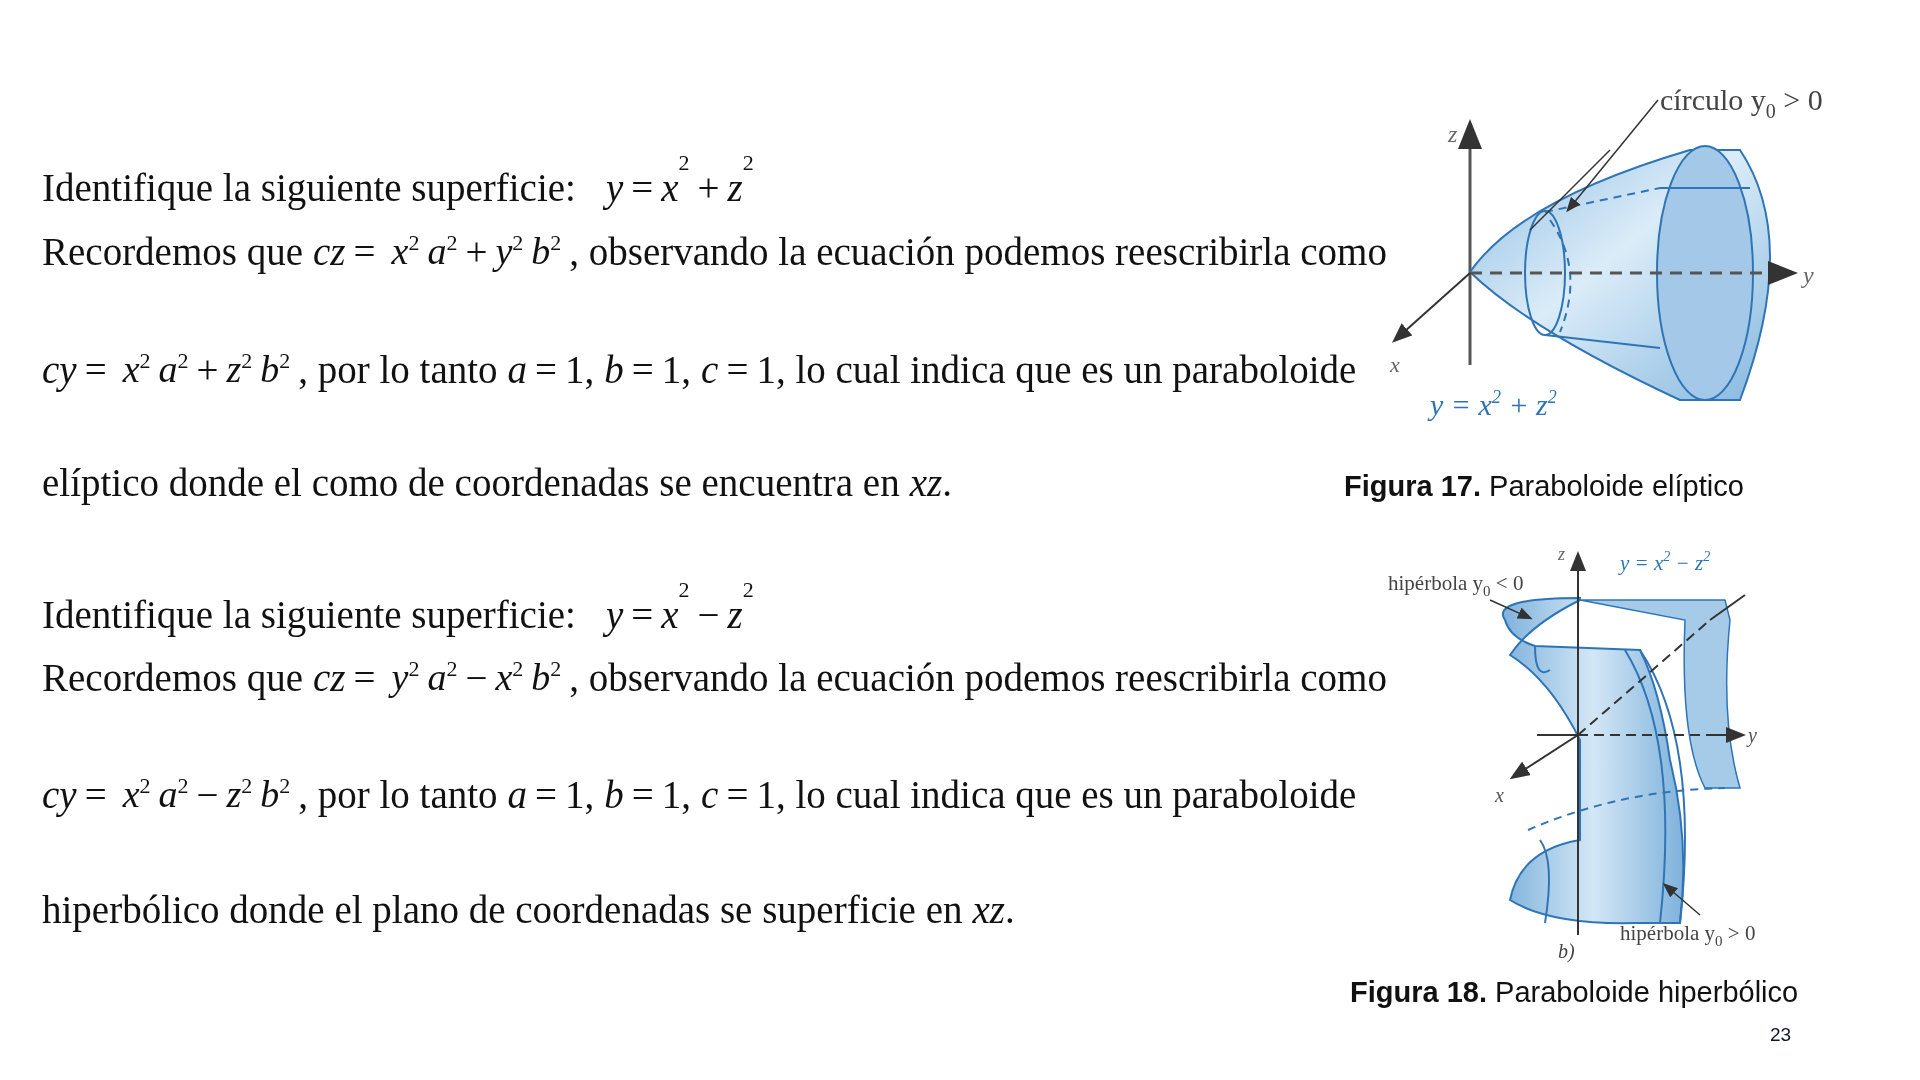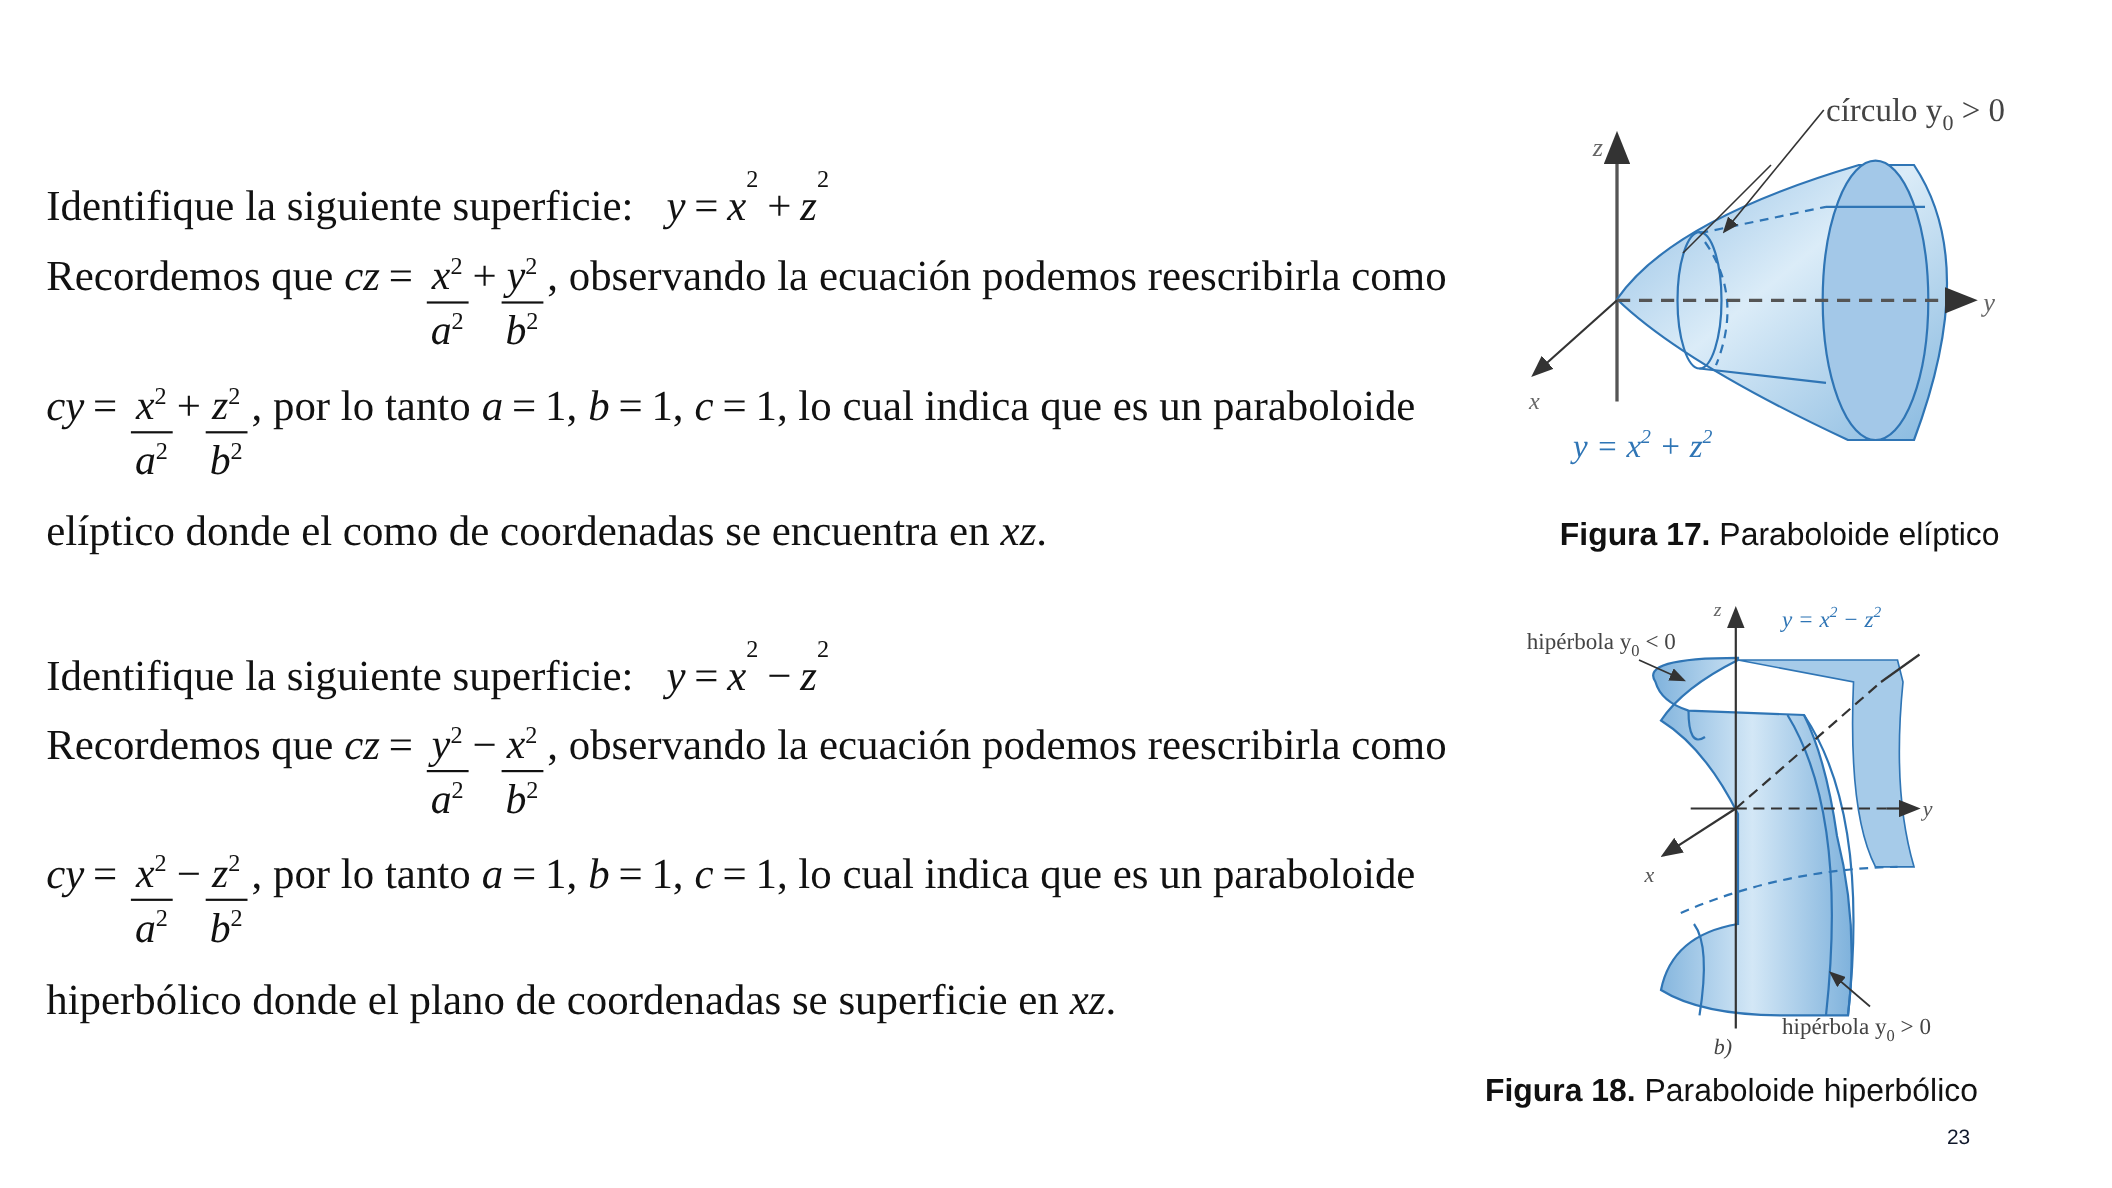--- a/index.html
+++ b/index.html
@@ -1,20 +1,20 @@
 <!DOCTYPE html>
 <html><head>
 <meta charset="utf-8">
 <style>
   html,body{margin:0;padding:0;background:#fff;}
   body{width:1920px;height:1080px;position:relative;overflow:hidden;font-family:"Liberation Serif","DejaVu Serif",serif;color:#111;}
   .line{position:absolute;left:42px;font-size:39px;white-space:nowrap;line-height:1;display:flex;align-items:flex-start;}
   .it{font-style:italic;}
   sup{font-size:22px;vertical-align:0;position:relative;top:-16px;font-style:normal;}
-  .frac{display:inline-flex;flex-direction:column;align-items:center;margin:0 4px;vertical-align:middle;}
+  .frac{display:inline-flex;flex-direction:row;align-items:center;margin:0 4px;vertical-align:middle;}
   .frac .num,.frac .den{font-style:italic;font-size:38px;line-height:1;padding:0 4px;}
   .frac .bar{height:2px;background:#111;width:100%;margin:4px 0 6px 0;}
   .frac sup{top:-14px;}
   .op{margin:0 8px;}
   .sp{display:inline-block;width:10px;}
   .caption{position:absolute;font-family:"Liberation Sans","DejaVu Sans",sans-serif;font-size:29px;color:#111;white-space:nowrap;}
   .caption b{font-weight:bold;}
   .pagenum{position:absolute;left:1770px;top:1024px;font-family:"Liberation Sans",sans-serif;font-size:19px;color:#0f172a;}
   .fig{position:absolute;}
   .fig text{font-family:"Liberation Serif",serif;}
@@ -191,21 +191,21 @@
 
   <line x1="110" y1="193" x2="35" y2="260" stroke="#333" stroke-width="2" marker-end="url(#ah)"></line>
   <text x="30" y="292" font-size="22" font-style="italic" fill="#666">x</text>
 
   <line x1="250" y1="70" x2="170" y2="150" stroke="#333" stroke-width="1.5"></line>
   <line x1="298" y1="20" x2="208" y2="130" stroke="#333" stroke-width="1.5" marker-end="url(#ah)"></line>
   <text x="300" y="30" font-size="30" fill="#444"><tspan>círculo y</tspan><tspan font-size="20" dy="8">0</tspan><tspan dy="-8"> &gt; 0</tspan></text>
 
   <text x="70" y="335" font-size="30" font-style="italic" fill="#2f75b5"><tspan>y = x</tspan><tspan font-size="18" dy="-12">2</tspan><tspan dy="12"> + z</tspan><tspan font-size="18" dy="-12">2</tspan></text>
 </svg>
-<div class="caption" style="left:1418px;top:470px;">
+<div class="caption" style="left:1344px;top:470px;">
   <b>Figura 17.</b><span> Paraboloide elíptico</span>
 </div>
 
 <svg class="fig" style="left:1380px;top:540px;" width="440" height="430" viewBox="0 0 440 430">
   <defs>
     <linearGradient id="g18" x1="0" y1="0" x2="1" y2="0">
       <stop offset="0" stop-color="#7fb2dc"></stop>
       <stop offset="0.5" stop-color="#d3e7f6"></stop>
       <stop offset="1" stop-color="#7fb2dc"></stop>
     </linearGradient>

